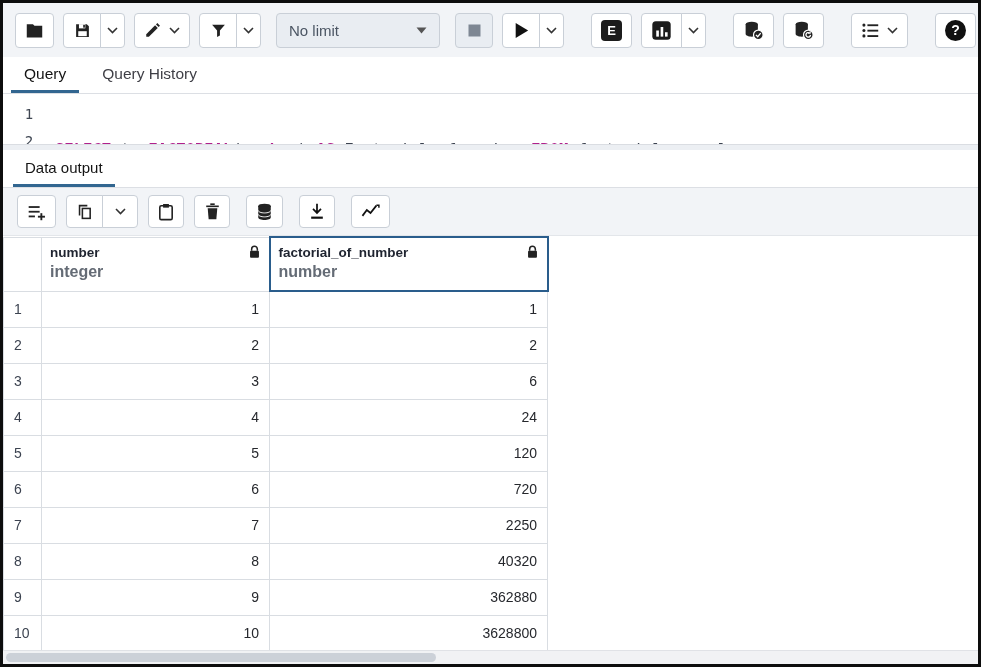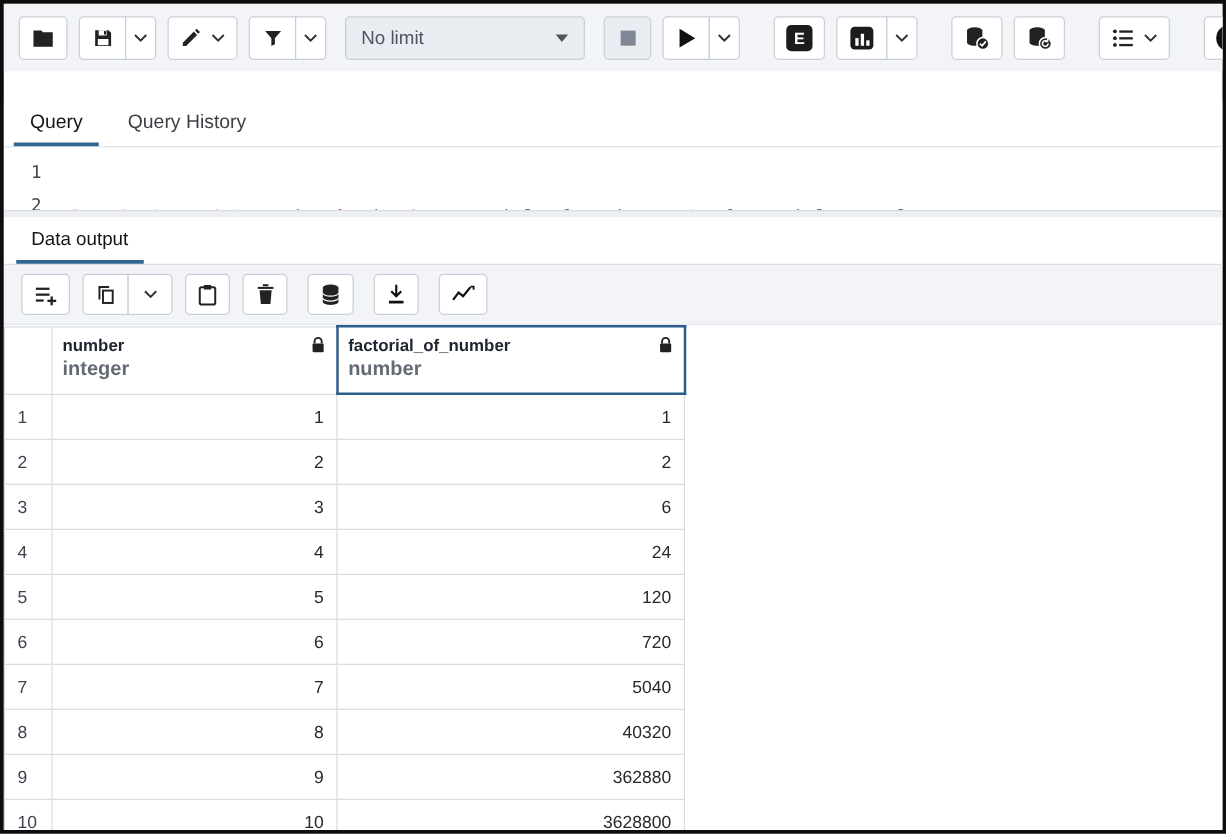--- a/index.html
+++ b/index.html
@@ -34,21 +34,21 @@
     font-family: "Liberation Sans", sans-serif;
   }
   .btn-group .btn:first-child { border-radius: 4px 0 0 4px; }
   .btn-group .btn:last-child { border-radius: 0 4px 4px 0; }
   .btn-group .btn:only-child { border-radius: 4px; }
   .btn + .btn { margin-left: -1px; }
   .caret-btn { min-width: 24px; padding: 0 6px; }
   .btn.disabled { background: #e9edf2; cursor: default; }
   .btn.select {
     background: #e9edf2;
-    width: 192px;
+    width: 164px;
     justify-content: space-between;
     color: #4b5563;
     font-size: 15px;
     padding: 0 12px;
   }
   .mlg { margin-left: 18px; }
   .mmd { margin-left: 6px; }
   .icon { display: inline-flex; align-items: center; justify-content: center; }
   .icon-box {
     width: 21px; height: 21px;
@@ -75,21 +75,20 @@
 
   
   .query-tabs {
     display: flex;
     gap: 10px;
     padding: 0 8px;
     height: 37px;
     background: #fff;
     border-bottom: 1px solid #dcdfe4;
     align-items: stretch;
-    margin-top: 24px;
   }
   .qtab {
     display: flex; align-items: center;
     padding: 0 13px;
     font-size: 15.5px;
     color: #3f3f46;
     border-bottom: 3px solid transparent;
     cursor: pointer;
   }
   .qtab.active { border-bottom-color: #326690; color: #141414; }
@@ -550,21 +549,21 @@
           <td class="val">120</td>
         </tr>
         <tr>
           <td class="rownum">6</td>
           <td class="val">6</td>
           <td class="val">720</td>
         </tr>
         <tr>
           <td class="rownum">7</td>
           <td class="val">7</td>
-          <td class="val">5040</td>
+          <td class="val">2250</td>
         </tr>
         <tr>
           <td class="rownum">8</td>
           <td class="val">8</td>
           <td class="val">40320</td>
         </tr>
         <tr>
           <td class="rownum">9</td>
           <td class="val">9</td>
           <td class="val">362880</td>

